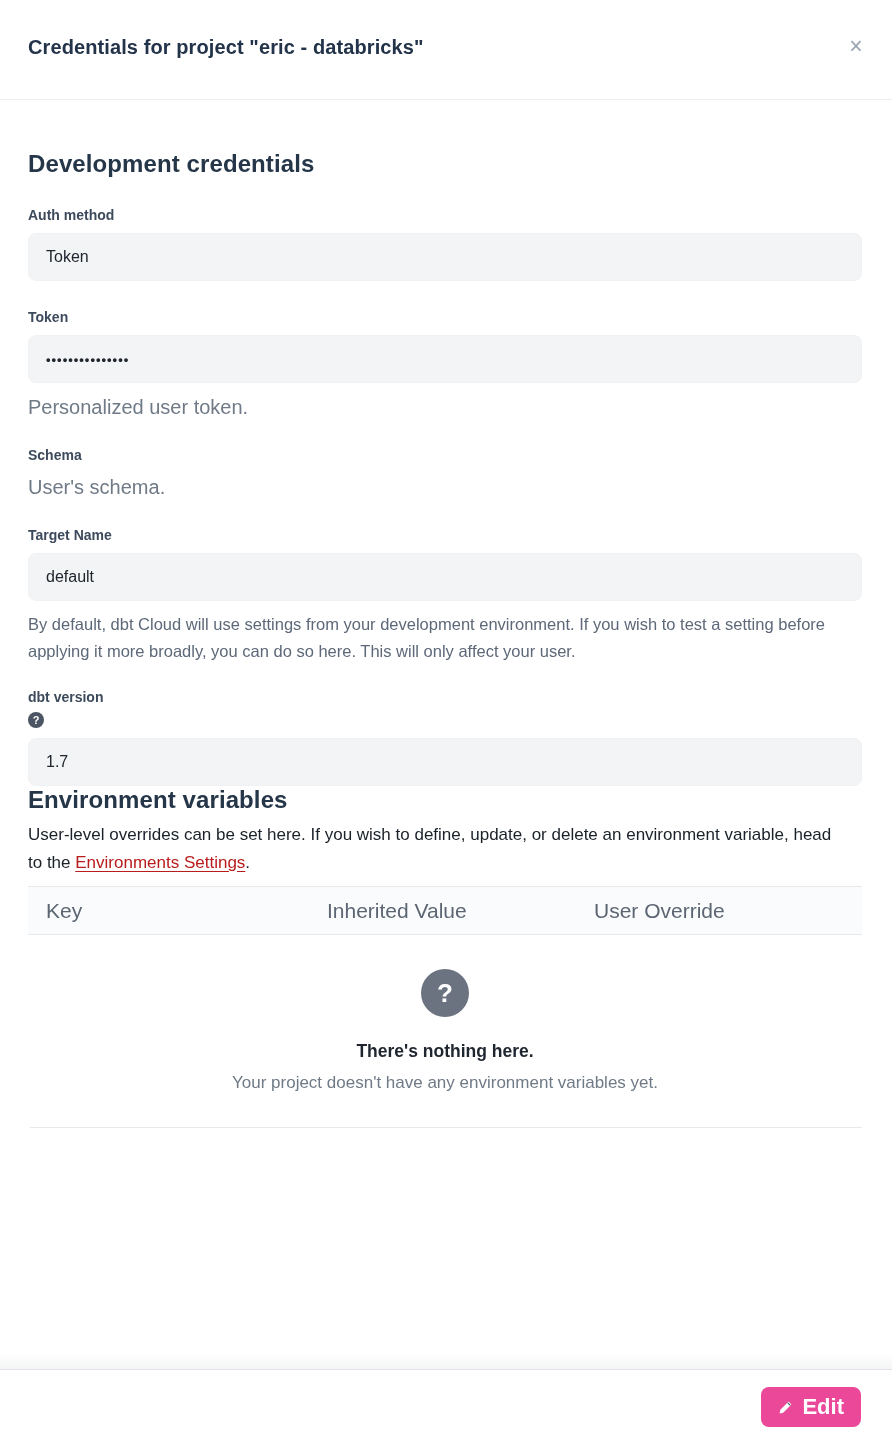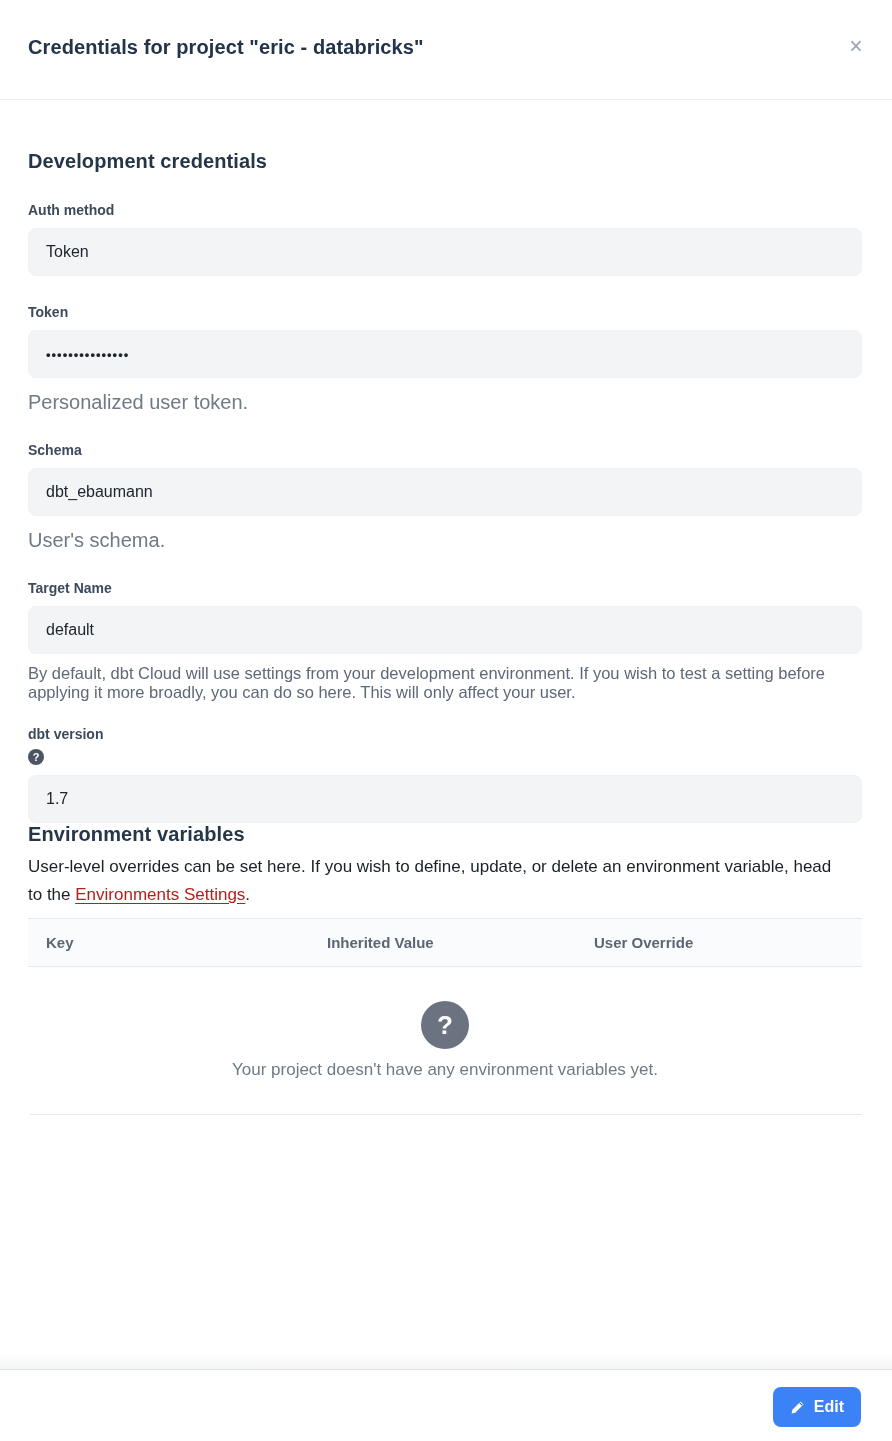--- a/index.html
+++ b/index.html
@@ -38,21 +38,21 @@
     background: transparent;
     color: #9aa4b2;
     font-size: 23px;
     line-height: 28px;
     cursor: pointer;
     font-family: "Liberation Sans", sans-serif;
   }
   
   .modal-body { padding: 0 30px 0 28px; }
   h2.section-heading {
-    font-size: 20px;
+    font-size: 24px;
     font-weight: 700;
     color: #253649;
     letter-spacing: 0.1px;
   }
   .heading-dev { margin-top: 50px; }
   .heading-settings { margin-top: 70px; }
   .heading-env { }
   .field-label {
     font-size: 14px;
     font-weight: 700;
@@ -78,21 +78,21 @@
   }
   .text-field.masked { letter-spacing: 1px; font-size: 13px; font-weight: 700; }
   .helper-text {
     margin-top: 13px;
     font-size: 20px;
     color: #6f7a86;
   }
   .section-desc {
     margin-top: 10px;
     font-size: 16.5px;
-    line-height: 19px;
+    line-height: 27px;
     color: #5d6878;
     max-width: 810px;
   }
   .env-desc {
     margin-top: 7px;
     font-size: 17px;
     line-height: 28px;
     color: #1b2129;
     max-width: 820px;
   }
@@ -121,22 +121,22 @@
     display: grid;
     grid-template-columns: 281px 267px 1fr;
     align-items: center;
     height: 49px;
     background: #fafbfc;
     border-top: 1px solid #e7e9ec;
     border-bottom: 1px solid #e7e9ec;
     padding-left: 18px;
   }
   .env-table-header .col {
-    font-size: 15px;
-    font-weight: 700;
+    font-size: 21px;
+    font-weight: 400;
     color: #5c6673;
   }
   .empty-state { text-align: center; margin-top: 34px; }
   .empty-state .q-circle {
     width: 48px;
     height: 48px;
     margin: 0 auto;
     border-radius: 50%;
     background: #6b7280;
     color: #ffffff;
@@ -185,25 +185,25 @@
   .edit-btn {
     position: absolute;
     right: 31px;
     top: 17px;
     height: 40px;
     min-width: 84px;
     display: inline-flex;
     align-items: center;
     justify-content: center;
     gap: 9px;
-    background: #3b82f6;
+    background: #ec4899;
     color: #ffffff;
     border: none;
     border-radius: 8px;
-    font-size: 16px;
+    font-size: 22px;
     font-weight: 700;
     padding: 0 17px;
     cursor: pointer;
     font-family: "Liberation Sans", sans-serif;
   }
   .edit-btn svg { display: block; }
 </style>
 </head>
 <body>
 
@@ -225,21 +225,20 @@
 
     <div class="field-label">
       <span>Token</span>
     </div>
     <input class="text-field masked" type="text" readonly="" value="•••••••••••••••" style="">
     <div class="helper-text">Personalized user token.</div>
 
     <div class="field-label">
       <span>Schema</span>
     </div>
-    <input class="text-field" type="text" readonly="" value="dbt_ebaumann" style="">
     <div class="helper-text">User's schema.</div>
 
     <div class="field-label">
       <span>Target Name</span>
     </div>
     <input class="text-field" type="text" readonly="" value="default" style="">
 
     <p class="section-desc">By default, dbt Cloud will use settings from your development environment. If you wish to test a setting before applying it more broadly, you can do so here. This will only affect your user.</p>
 
     <div class="field-label" style="margin-top:24px;flex-direction:column;">
@@ -252,20 +251,21 @@
     <p class="env-desc"><span>User-level overrides can be set here. If you wish to define, update, or delete an environment variable, head to the </span><a>Environments Settings</a><span>.</span></p>
 
     <div class="env-table-header">
       <div class="col">Key</div>
       <div class="col">Inherited Value</div>
       <div class="col">User Override</div>
     </div>
 
     <div class="empty-state">
       <div class="q-circle">?</div>
+      <div class="empty-title">There's nothing here.</div>
       <div class="empty-message">Your project doesn't have any environment variables yet.</div>
     </div>
 
     <hr class="content-divider">
   </div>
 
   <div class="modal-footer">
     <button class="edit-btn">
       <span style="display:inline-flex;">
         <svg width="15" height="15" viewBox="0 0 16 16" fill="none">

